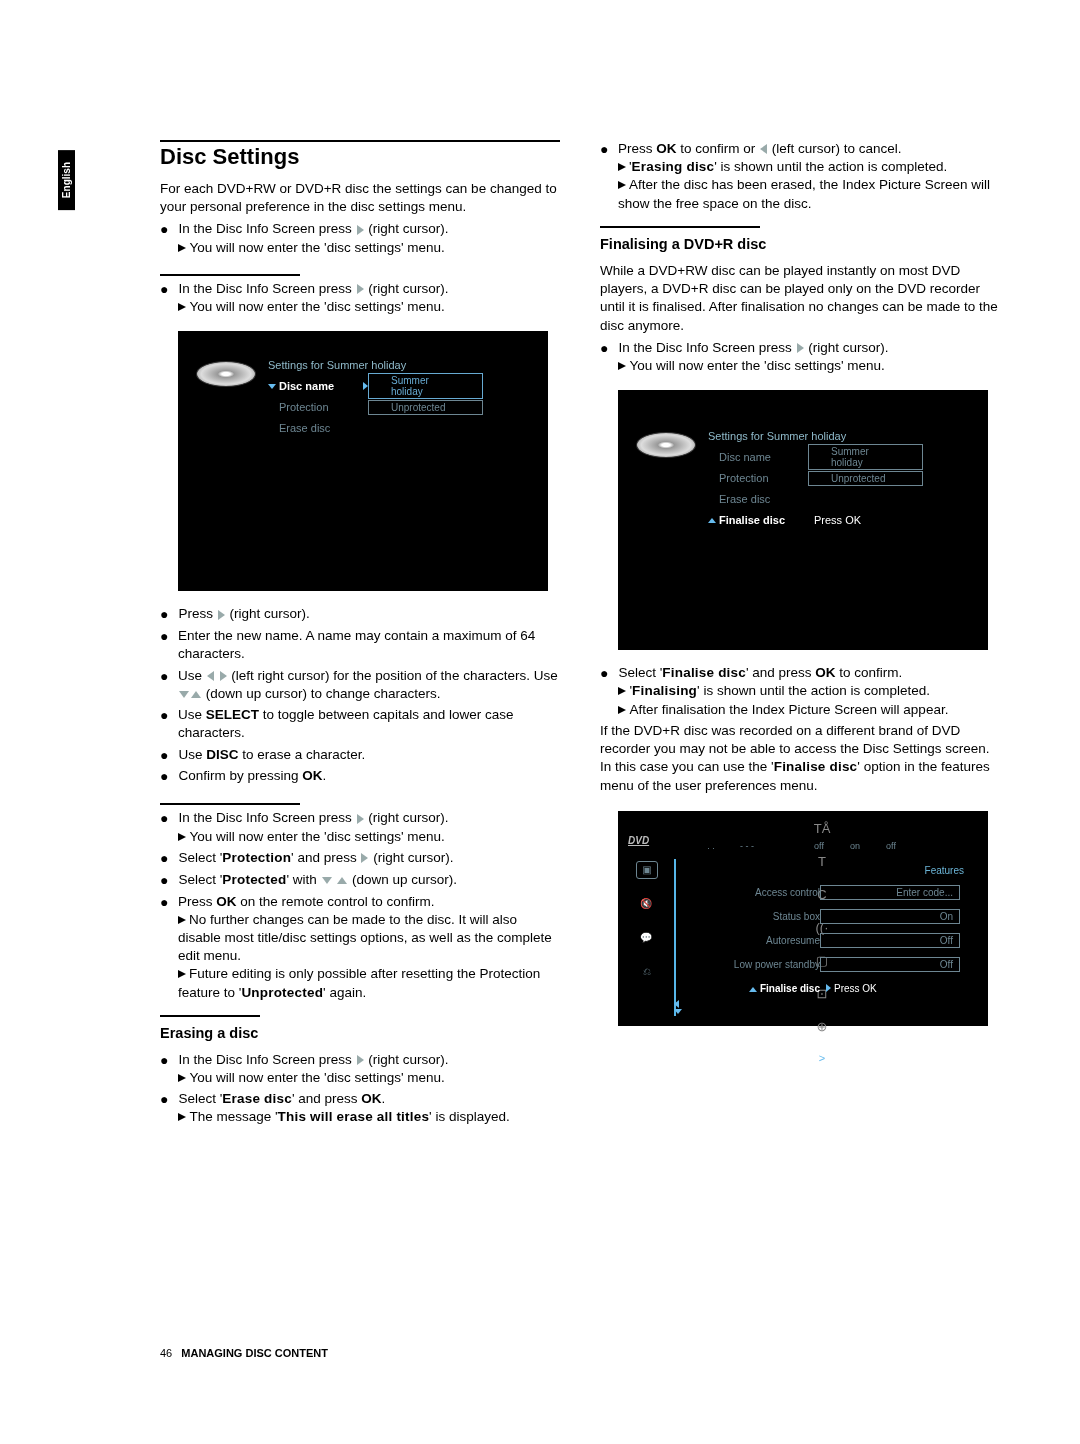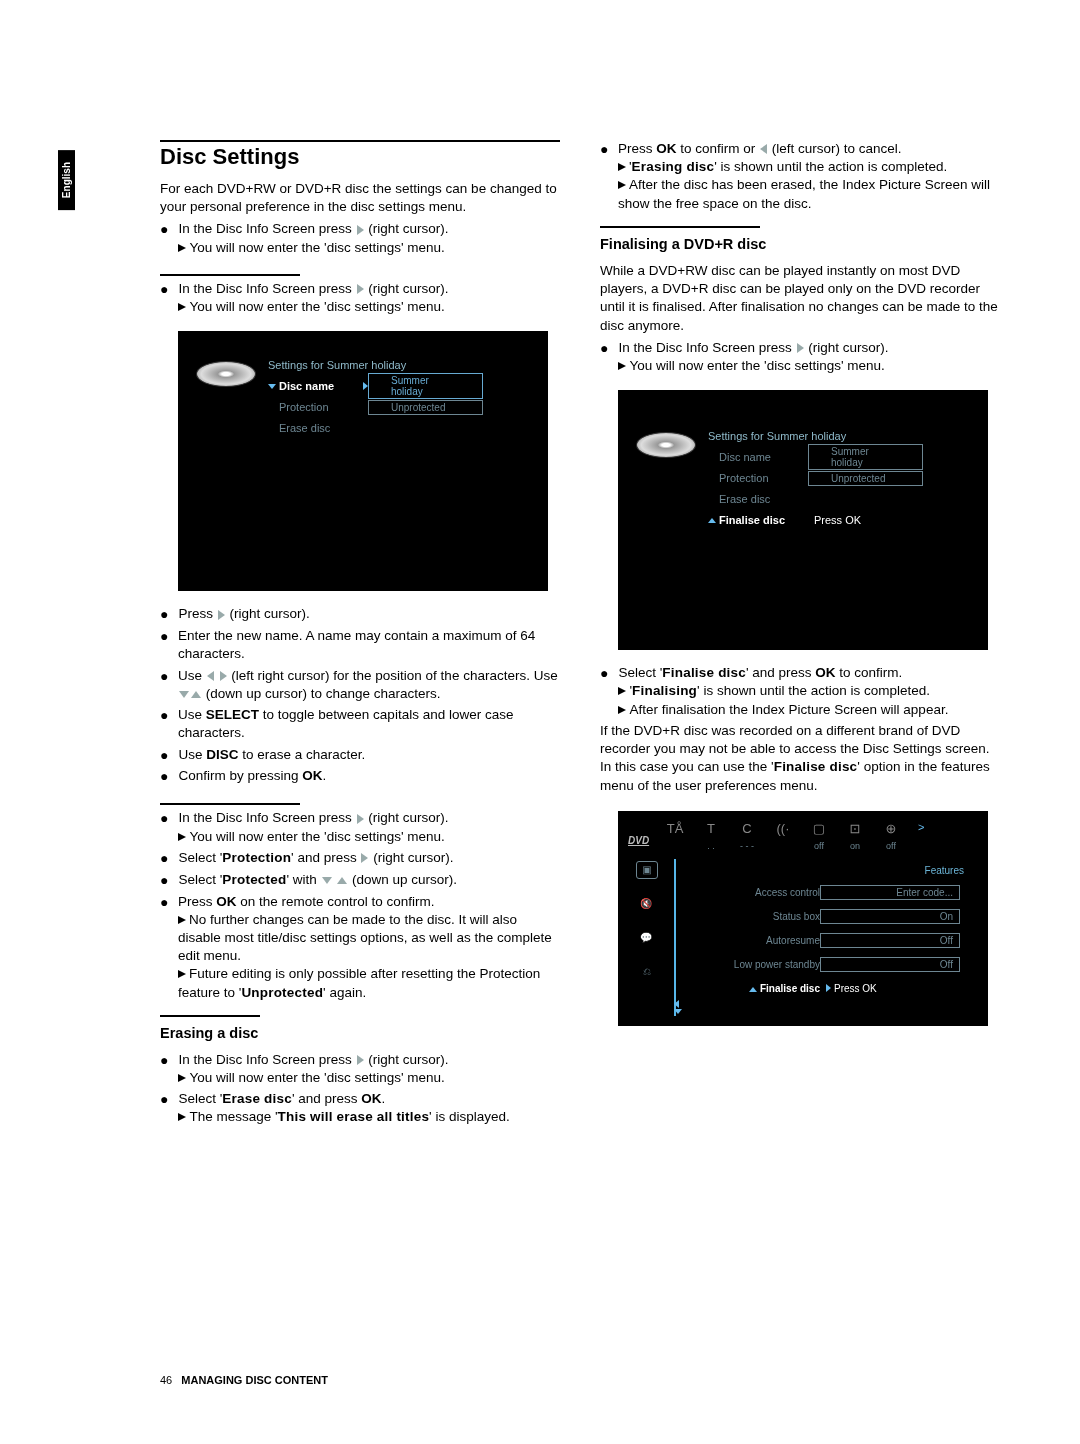--- a/index.html
+++ b/index.html
@@ -91,37 +91,37 @@
   .ss-row { display: flex; height: 18px; align-items: center; margin-bottom: 3px;}
   .ss-label { width: 95px; color: #6d8692; font-size: 11px; display:flex; align-items:center; gap:3px;}
   .ss-label.active { color: #fff; font-weight: bold;}
   .ss-value { width: 115px; border: 1px solid #6d8692; padding: 1px 22px; color: #6d8692; font-size: 10px;}
   .ss-value.hl { border-color: #67aad2; color: #67aad2;}
   .ss-arw-l { display:inline-block; width:0; height:0; border-top:4px solid transparent; border-bottom:4px solid transparent; border-right:5px solid #6be;}
   .ss-arw-r { display:inline-block; width:0; height:0; border-top:4px solid transparent; border-bottom:4px solid transparent; border-left:5px solid #6be;}
   .ss-arw-u { display:inline-block; width:0; height:0; border-left:4px solid transparent; border-right:4px solid transparent; border-bottom:5px solid #6be;}
   .ss-arw-d { display:inline-block; width:0; height:0; border-left:4px solid transparent; border-right:4px solid transparent; border-top:5px solid #6be;}
   
-  .ss3-top { position:absolute; left: 48px; top: 10px; right: 10px; display:flex; gap: 18px; color:#6d8692; font-size:11px; }
+  .ss3-top { position:absolute; left: 48px; top: 10px; right: 10px; display:flex; gap: 18px; color:#6d8692; font-size:11px; align-items:center;flex-direction:column;}
   .ss3-top .ico { width:18px; text-align:center; color:#888; font-size:13px;}
   .ss3-top2 { position:absolute; left: 48px; top: 30px; right: 10px; display:flex; gap: 18px; color:#6d8692; font-size:9px;}
   .ss3-sidebar { position:absolute; left: 12px; top: 50px; width: 34px; display:flex; flex-direction:column; gap:16px; align-items:center;}
   .ss3-sidebar .sico { width:22px; height:18px; border:1px solid #6d8692; border-radius:3px; display:flex; align-items:center; justify-content:center; color:#6d8692; font-size:10px;}
   .ss3-main { position:absolute; left: 56px; top: 48px; right: 12px; bottom: 10px; border-left: 2px solid #56b6e8;}
   .ss3-panel { padding: 10px 10px 10px 14px; text-align: right; }
   .ss3-feat { position:absolute; right: 12px; top: 6px; color:#6bb4d6; font-size:10px;}
   .ss3-row { display:flex; align-items:center; height: 20px; margin-bottom: 4px;}
   .ss3-lab { width: 130px; color:#6d8692; font-size:10px;}
   .ss3-lab.active { color:#fff; font-weight:bold;}
   .ss3-val { width: 140px; border:1px solid #6d8692; padding:1px 6px; color:#6d8692; font-size:10px;}
   .ss3-logo { position:absolute; left:10px; top:24px; font-size:10px; font-style:italic; color:#bbb; font-weight:bold; text-decoration: underline;}
   .footer {
     position: absolute;
     left: 100px;
-    bottom: 14px;
+    bottom: 41px;
     font-size: 11px;
   }
   .footer .pg { margin-right: 6px; }
   b { font-weight: bold; }
   .spacer-10 { height: 10px; }
   .spacer-6 { height: 6px; }
 </style>
 </head>
 <body>
 

